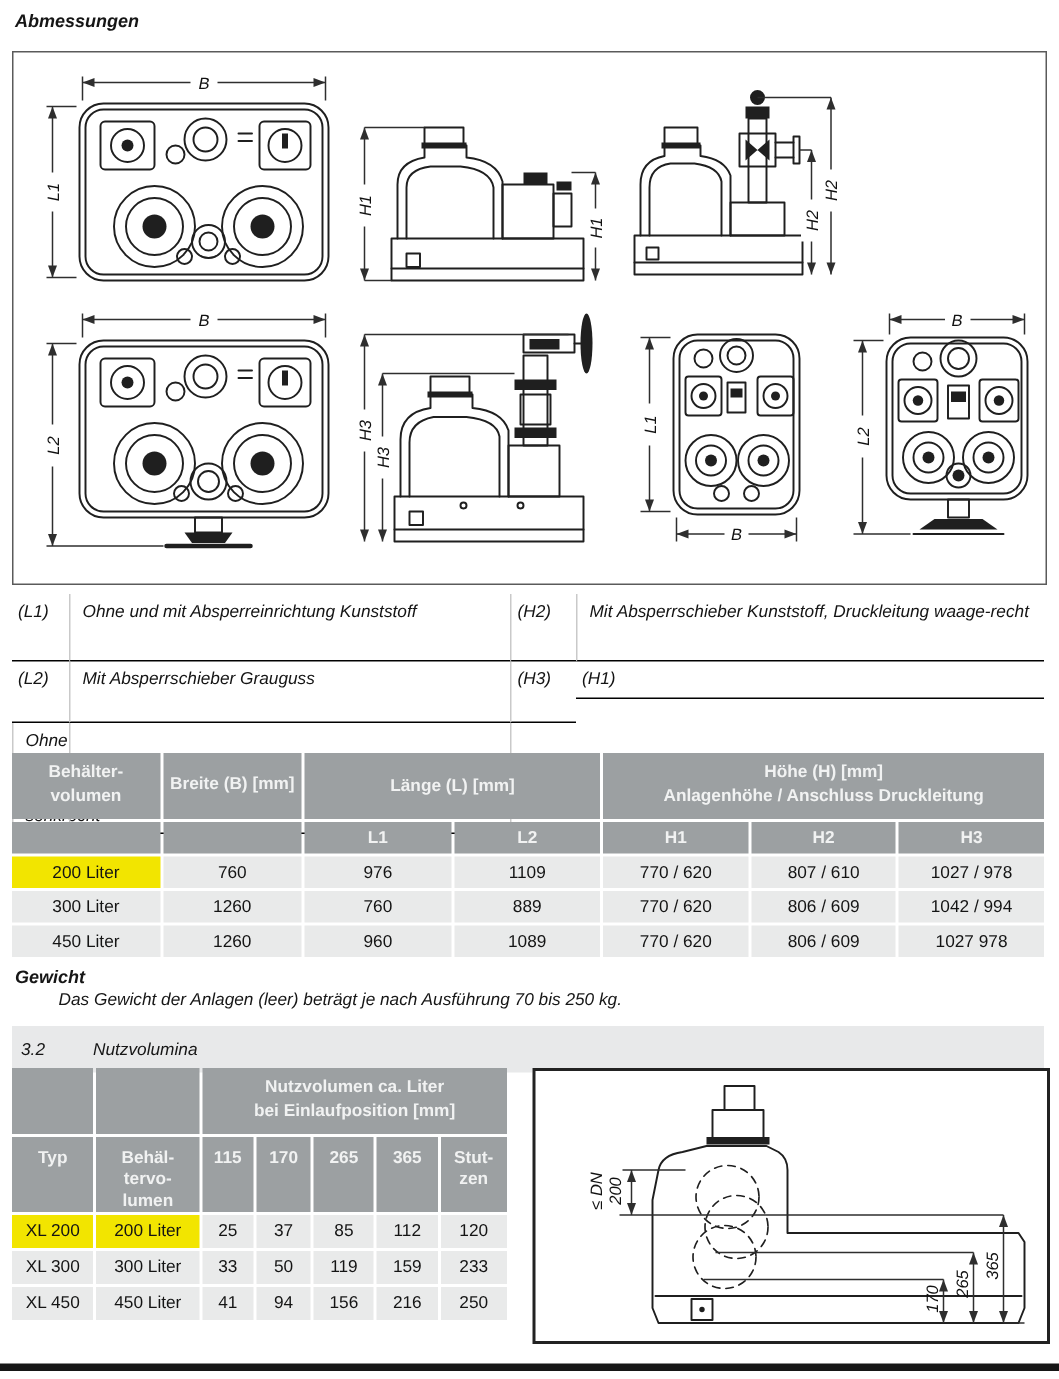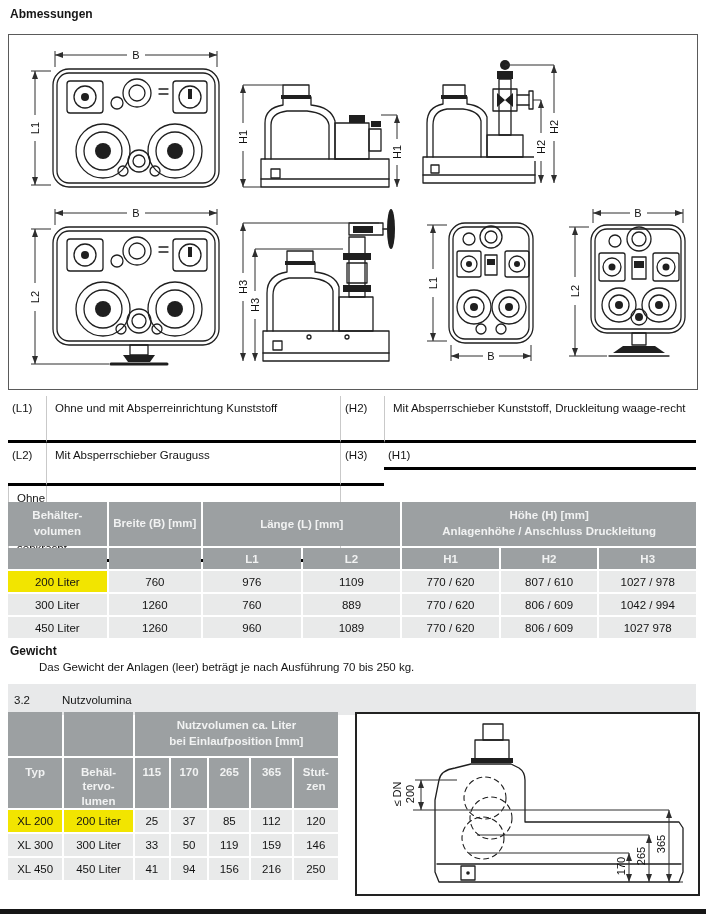--- a/index.html
+++ b/index.html
@@ -1,32 +1,32 @@
 <!DOCTYPE html>
 <html><head>
 <meta charset="utf-8">
 <style>
   html,body{margin:0;padding:0;background:#fff;}
   body{width:706px;height:919px;position:relative;font-family:"Liberation Sans",sans-serif;color:#141414;overflow:hidden;}
-  .abs{position:absolute;}
+  .abs{position:absolute;font-style:italic;}
   .h1{font-size:12px;font-weight:bold;color:#161616;}
   .bodytext{font-size:11.5px;color:#161616;}
   
   .draw-box{left:8px;top:34px;width:688px;height:354px;border:1px solid #5a5a5a;background:#fff;}
   svg{position:absolute;overflow:visible;}
   .art{stroke:#1f1f1f;fill:none;stroke-width:1.3px;stroke-linejoin:round;stroke-linecap:round;}
   .art .f{fill:#1f1f1f;stroke:none;}
   .dim line{stroke:#2e2e2e;stroke-width:1px;}
   .dim polygon{fill:#2e2e2e;stroke:none;}
   .dim text{font-size:11px;fill:#111;font-family:"Liberation Sans",sans-serif;}
   .dim .mask{fill:#fff;stroke:none;}
   .dash{stroke-dasharray:5 4;stroke-width:1.1px;}
   
   .legend{left:8px;top:396px;width:688px;display:grid;grid-template-columns:38px 294px 44px 1fr;font-size:11.5px;}
-  .legend>div{padding:4px 5px 2px 2px;border-bottom:3px solid #000000;line-height:1.45;}
+  .legend>div{padding:4px 5px 2px 2px;border-bottom:1px solid #000000;line-height:1.45;}
   .legend .vb{border-left:1px solid #c9c9c9;padding-left:8px;}
   .legend .code{padding-left:4px;}
   
   table.t{border-collapse:separate;border-spacing:2px;table-layout:fixed;position:absolute;}
   table.t td{padding:0 4px;text-align:center;vertical-align:middle;font-size:11.5px;overflow:hidden;}
   .th{background:#9ca0a2;color:#f1f2f2;font-weight:bold;}
   .td{background:#e9eaea;color:#141414;}
   .hl{background:#f2e500 !important;color:#141414;}
   .prel{white-space:pre-line;line-height:1.35;}
   .dimtab{left:6px;top:500px;width:692px;}
@@ -445,21 +445,21 @@
     <td class="td">112</td>
     <td class="td">120</td>
   </tr>
   <tr style="height:22px">
     <td class="td">XL 300</td>
     <td class="td">300 Liter</td>
     <td class="td">33</td>
     <td class="td">50</td>
     <td class="td">119</td>
     <td class="td">159</td>
-    <td class="td">146</td>
+    <td class="td">233</td>
   </tr>
   <tr style="height:22px">
     <td class="td">XL 450</td>
     <td class="td">450 Liter</td>
     <td class="td">41</td>
     <td class="td">94</td>
     <td class="td">156</td>
     <td class="td">216</td>
     <td class="td">250</td>
   </tr>

